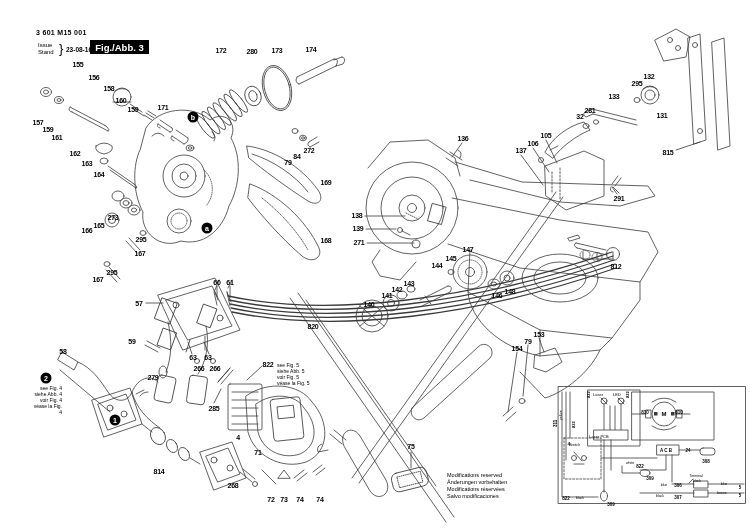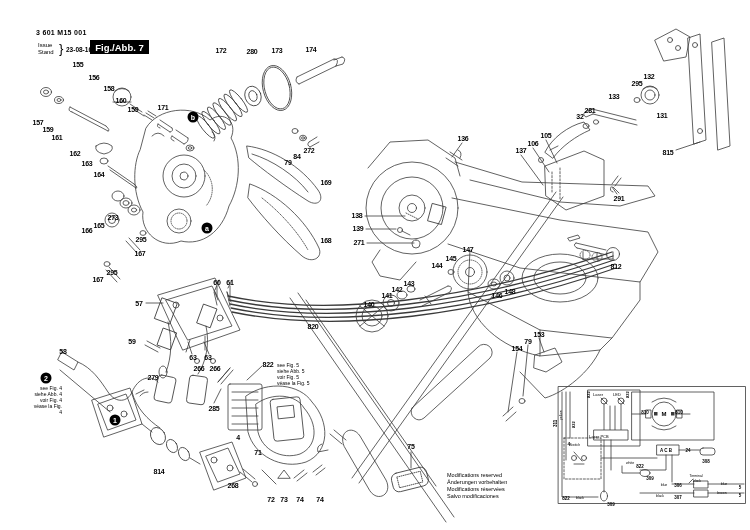--- a/index.html
+++ b/index.html
@@ -330,21 +330,21 @@
       <path d="M566,392 V460 M570,392 V438"></path>
       <path d="M693,479 l-4,4"></path>
     </g>
   </svg>
 
   <div class="tb" id="part-no">3 601 M15 001</div>
   <div class="tb" id="issue1">Issue</div>
   <div class="tb" id="issue2">Stand</div>
   <div class="tb" id="brace">}</div>
   <div class="tb" id="date">23-08-16</div>
-  <div id="figbox">Fig./Abb. 7</div>
+  <div id="figbox">Fig./Abb. 3</div>
 
   <div class="noteblock" id="see4">
     <div>see Fig. 4</div>
     <div>siehe Abb. 4</div>
     <div>voir Fig. 4</div>
     <div>véase la Fig. 4</div>
   </div>
   <div class="noteblock" id="see5">
     <div>see Fig. 5</div>
     <div>siehe Abb. 5</div>

